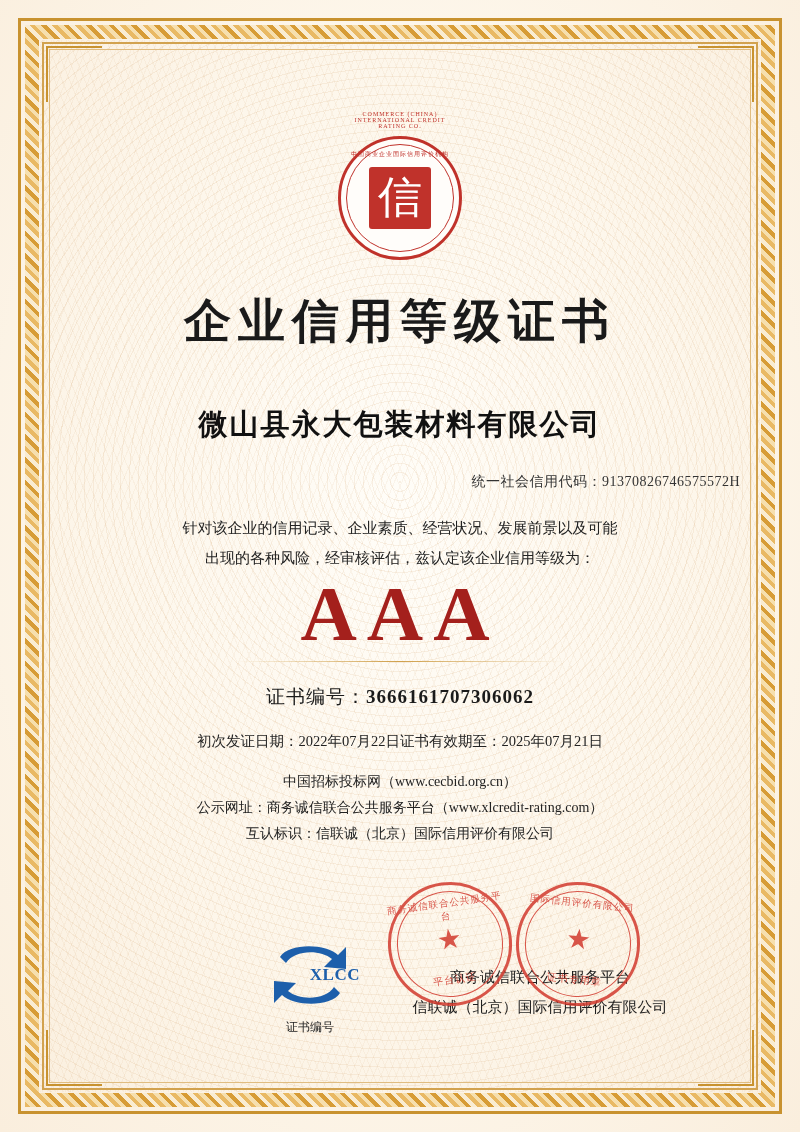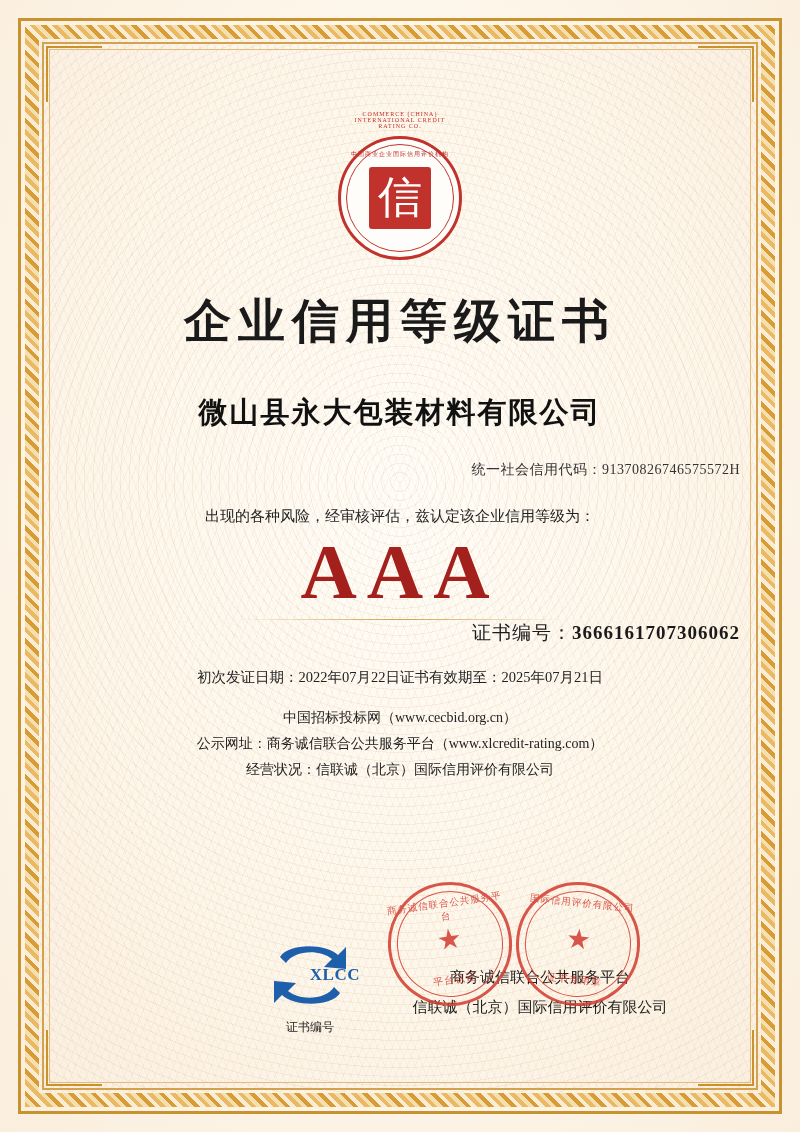--- a/index.html
+++ b/index.html
@@ -157,21 +157,21 @@
   .cert-title {
     margin-top: 30px;
     font-size: 47px;
     letter-spacing: 7px;
     font-weight: bold;
     color: #1a1a1a;
     font-family: "Liberation Serif", "DejaVu Serif", serif;
   }
 
   .company-name {
-    margin-top: 40px;
+    margin-top: 52px;
     font-size: 29px;
     font-weight: bold;
     letter-spacing: 2px;
     color: #111;
   }
 
   .credit-code {
     margin-top: 28px;
     font-size: 14px;
     color: #333;
@@ -201,24 +201,24 @@
     width: 330px;
     height: 1px;
     margin: 6px auto 0;
     background: linear-gradient(to right,
       rgba(200,146,47,0) 0%,
       rgba(200,146,47,0.85) 50%,
       rgba(200,146,47,0) 100%);
   }
 
   .cert-no {
+    margin-top: 22px;
     font-size: 19px;
     letter-spacing: 1px;
     color: #1a1a1a;
-    text-align: right;
   }
   .cert-no .num { font-weight: bold; }
 
   .dates {
     margin-top: 22px;
     display: flex;
     justify-content: center;
     font-size: 14.5px;
     color: #222;
   }
@@ -370,20 +370,21 @@
 
     <div class="cert-title">企业信用等级证书</div>
 
     <div class="company-name">微山县永大包装材料有限公司</div>
 
     <div class="credit-code">
       <span>统一社会信用代码：</span><span>91370826746575572H</span>
     </div>
 
     <div class="statement">
+      <span>针对该企业的信用记录、企业素质、经营状况、发展前景以及可能</span>
       <span class="line2">出现的各种风险，经审核评估，兹认定该企业信用等级为：</span>
     </div>
 
     <div class="grade">AAA</div>
     <div class="grade-rule"></div>
 
     <div class="cert-no">
       <span>证书编号：</span><span class="num">3666161707306062</span>
     </div>
 
@@ -397,21 +398,21 @@
     </div>
 
     <div class="infos">
       <div>
         <span>中国招标投标网（www.cecbid.org.cn）</span>
       </div>
       <div>
         <span>公示网址：</span><span>商务诚信联合公共服务平台（www.xlcredit-rating.com）</span>
       </div>
       <div>
-        <span>经营状况：</span><span>信联诚（北京）国际信用评价有限公司</span>
+        <span>互认标识：</span><span>信联诚（北京）国际信用评价有限公司</span>
       </div>
     </div>
 
     <div class="bottom">
 
 
       <div class="xlcc-block">
         <div class="xlcc-logo">
           <svg width="100" height="80" viewBox="0 0 100 80" aria-hidden="true">
             <path d="M20 22 C28 8, 66 8, 78 20 L86 12 L86 34 L64 32 L72 24 C60 14, 34 15, 26 28 Z" fill="#1d5fab"></path>

